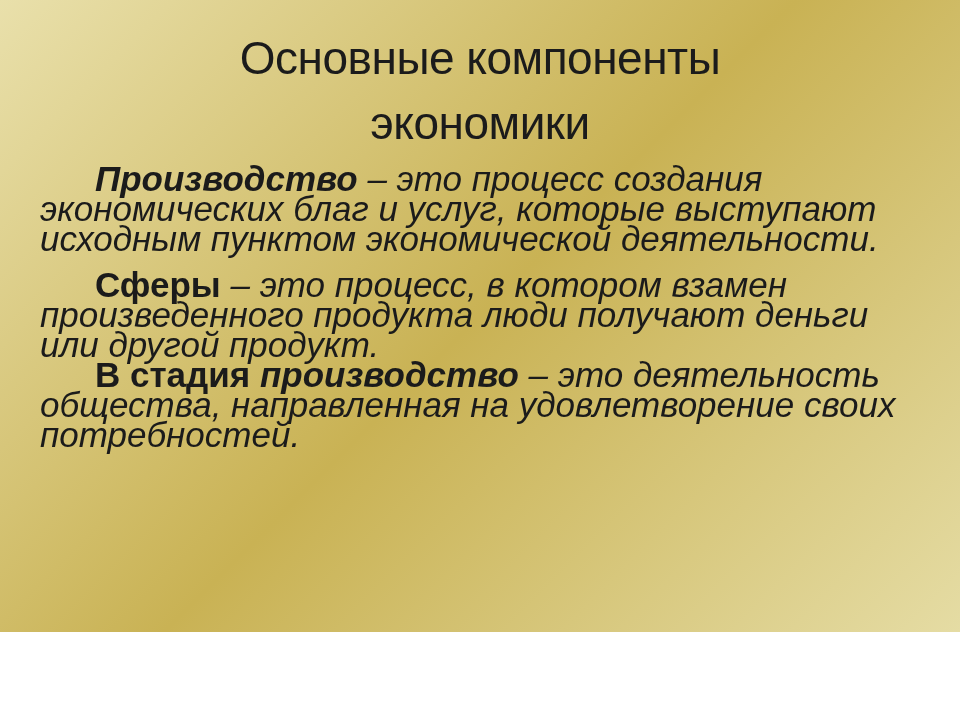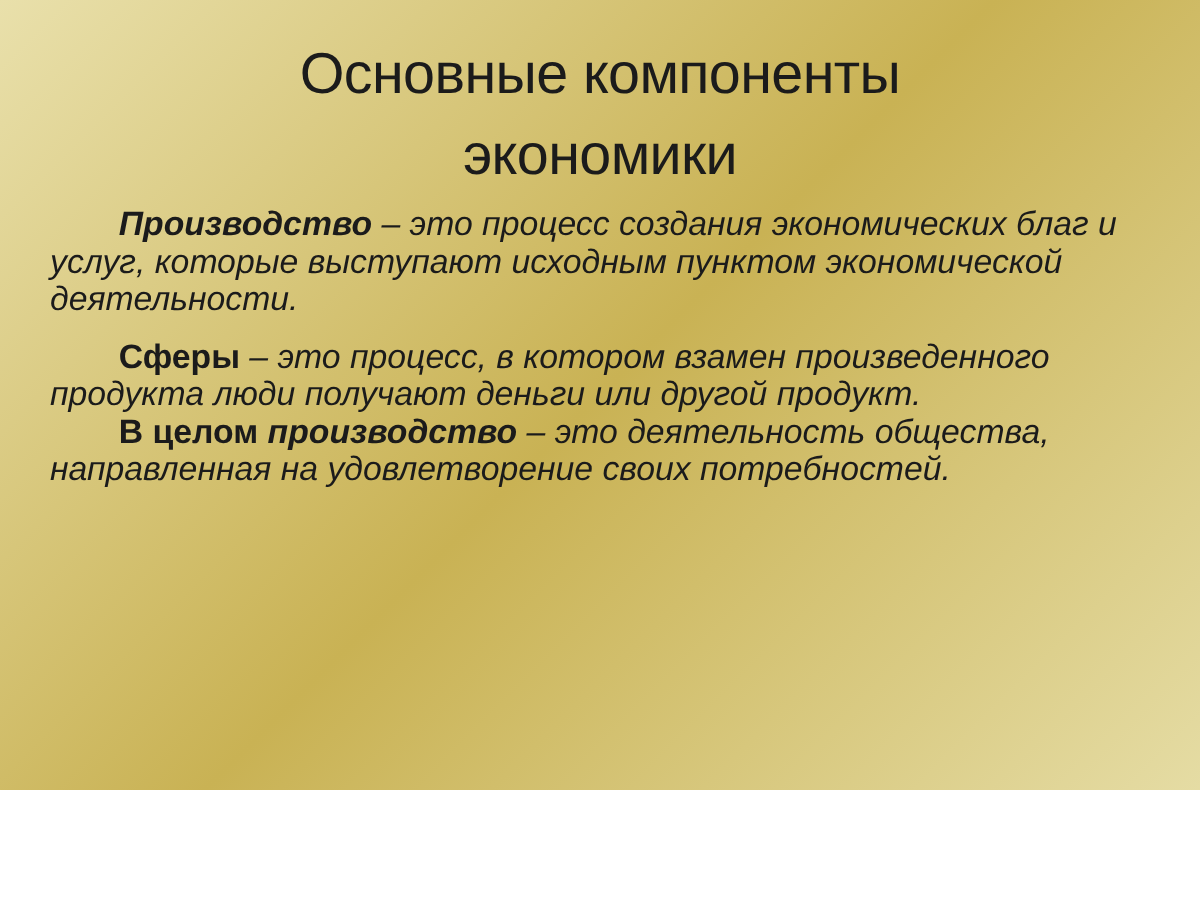--- a/index.html
+++ b/index.html
@@ -19,21 +19,21 @@
   }
   .slide-title{
     margin:0 auto;padding-top:26px;max-width:700px;
     font-size:46px;line-height:65px;font-weight:400;
     letter-spacing:-0.5px;
     text-align:center;color:var(--text);
   }
   .slide-body{
     margin-top:8px;padding:0 38px 0 40px;
     color:var(--text);
-    font-size:27px;line-height:30px;
+    font-size:35px;line-height:30px;
   }
   .para{margin:0;text-indent:55px;}
   .para.gap-before{margin-top:16px;}
   .r-bi{font-weight:bold;font-style:italic;}
   .r-b{font-weight:bold;font-style:normal;}
   .r-i{font-weight:normal;font-style:italic;}
 </style>
 </head>
 <body>
 
@@ -42,16 +42,16 @@
 
   <div class="slide-body">
 
     <p class="para"><span class="r-bi">Производство</span><span class="r-i"> – это процесс создания экономических благ и услуг, которые выступают исходным пунктом экономической деятельности.</span></p>
 
 
     <p class="para gap-before"><span class="r-b">Сферы</span><span class="r-i"> – это процесс, в котором взамен произведенного продукта люди получают деньги или другой продукт.</span></p>
 
 
 
-    <p class="para"><span class="r-b">В целом </span><span class="r-bi">производство</span><span class="r-i"> – это деятельность общества, направленная на удовлетворение своих потребностей.</span></p>
+    <p class="para"><span class="r-b">В стадия </span><span class="r-bi">производство</span><span class="r-i"> – это деятельность общества, направленная на удовлетворение своих потребностей.</span></p>
 
   </div>
 </div>
 
 </body></html>

